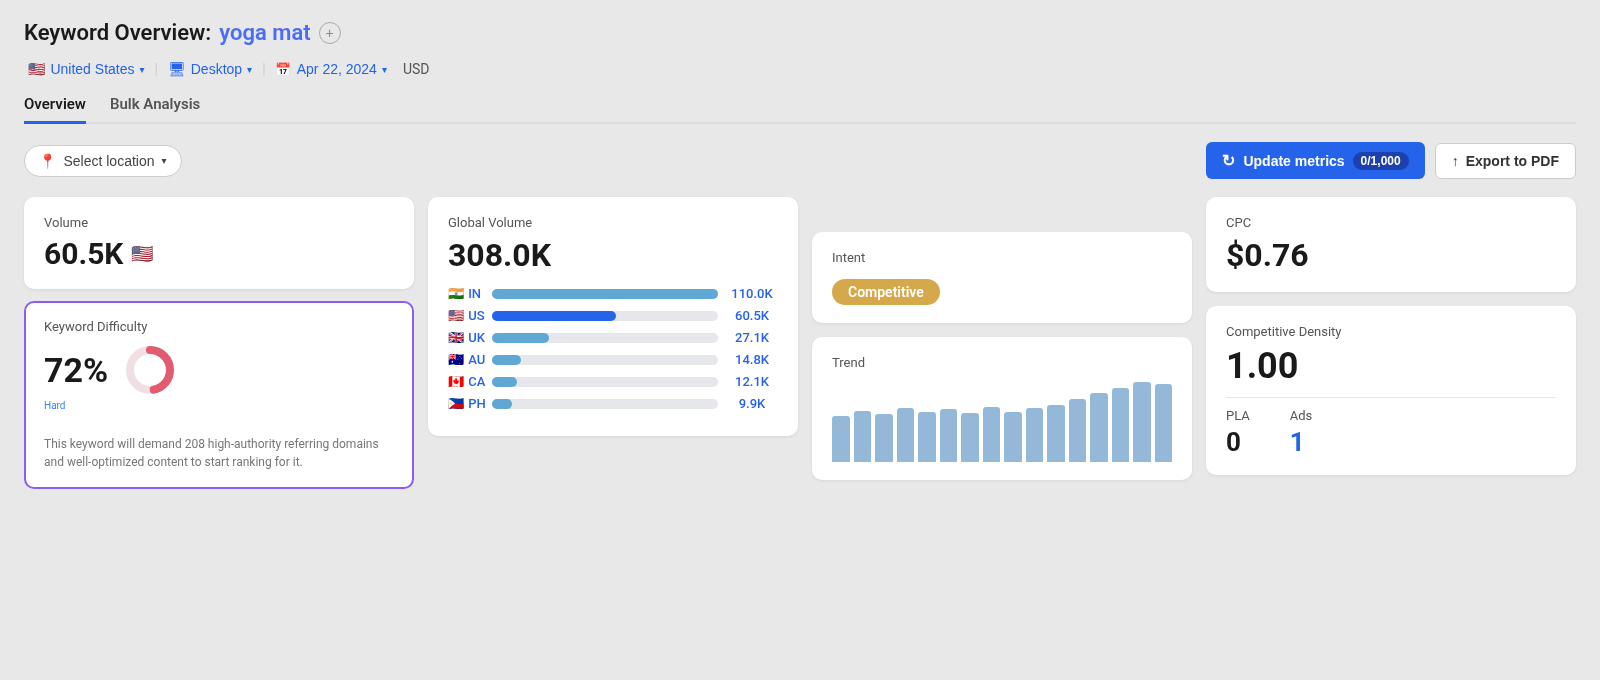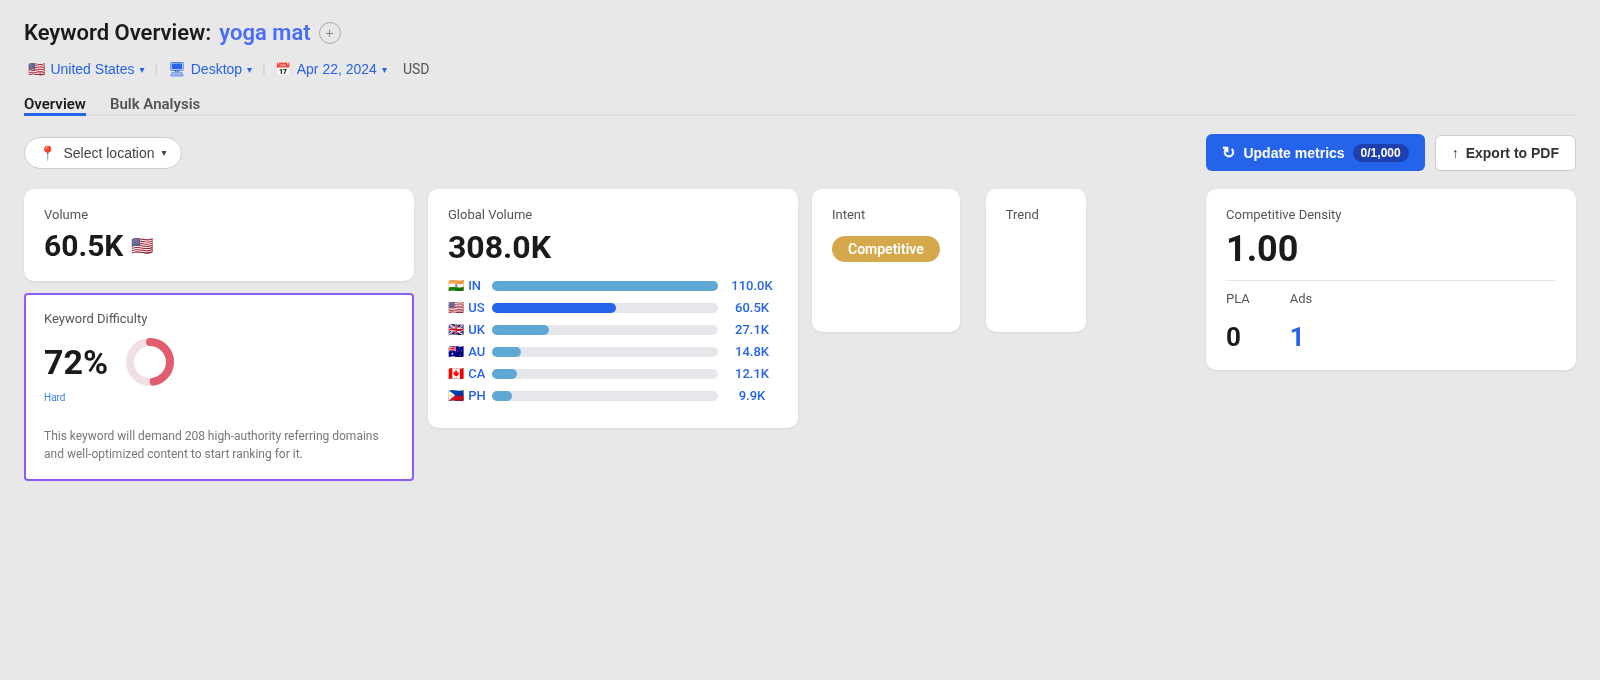--- a/index.html
+++ b/index.html
@@ -77,20 +77,21 @@
     .tabs {
       display: flex;
       gap: 24px;
       border-bottom: 2px solid #ddd;
       margin-bottom: 18px;
     }
     .tab {
       font-size: 15px;
       font-weight: 600;
       color: #555;
+      padding-bottom: 8px;
       cursor: pointer;
       border-bottom: 3px solid transparent;
       margin-bottom: -2px;
     }
     .tab.active {
       color: #1a1a1a;
       border-bottom: 3px solid #2563eb;
     }
 
     
@@ -182,21 +183,21 @@
     .volume-card .card-value-row {
       display: flex;
       align-items: center;
       gap: 8px;
     }
     .flag-emoji { font-size: 18px; }
 
     
     .kd-card {
       border: 2.5px solid #8b5cf6;
-      border-radius: 4px;
+      border-radius: 10px;
       padding: 16px 18px;
       background: white;
       margin-top: 12px;
     }
     .kd-label { font-size: 13px; color: #555; margin-bottom: 10px; }
     .kd-value-row {
       display: flex;
       align-items: center;
       gap: 16px;
       margin-bottom: 4px;
@@ -254,21 +255,21 @@
       width: 52px;
       font-size: 13px;
       color: #2563eb;
       text-align: center;
       font-weight: 500;
     }
     .bar-row.other .bar-country { color: #555; }
     .bar-row.other .bar-val { color: #555; }
 
     
-    .mid-column { display: flex; flex-direction: row; gap: 26px; }
+    .mid-column { display: flex; flex-direction: column; gap: 14px; margin-top: 35px; }
     .intent-badge {
       display: inline-block;
       background: #d4a84b;
       color: white;
       border-radius: 20px;
       padding: 5px 16px;
       font-size: 14px;
       font-weight: 600;
       margin-top: 8px;
     }
@@ -288,21 +289,21 @@
     
     .right-column { display: flex; flex-direction: column; gap: 14px; }
     .cpc-val { font-size: 32px; font-weight: 700; }
     .comp-density-val { font-size: 36px; font-weight: 700; margin-top: 4px; }
     .divider { border: none; border-top: 1px solid #e5e7eb; margin: 10px 0; }
     .pla-ads-row {
       display: flex;
       gap: 40px;
     }
     .pla-ads-item {}
-    .pla-ads-label { font-size: 13px; color: #555; margin-bottom: 16px; }
+    .pla-ads-label { font-size: 13px; color: #555; margin-bottom: 4px; }
     .pla-ads-value { font-size: 26px; font-weight: 700; }
     .pla-ads-value.blue { color: #2563eb; }
   </style>
 </head>
 <body>
 
 <div class="page-header">
   <span class="page-title-static">Keyword Overview:</span>
   <span class="page-title-keyword">yoga mat</span>
   <button class="add-icon-btn">+</button>
@@ -470,20 +471,24 @@
           <div class="trend-bar" style="height: 68.5714px;"></div>
           <div class="trend-bar" style="height: 74.2857px;"></div>
           <div class="trend-bar" style="height: 80px;"></div>
           <div class="trend-bar" style="height: 77.7143px;"></div>
         </div>
     </div>
   </div>
 
   <div class="right-column">
     <div class="card">
+      <div class="card-label">CPC</div>
+      <div class="cpc-val">$0.76</div>
+    </div>
+    <div class="card">
       <div class="card-label">Competitive Density</div>
       <div class="comp-density-val">1.00</div>
       <hr class="divider">
       <div class="pla-ads-row">
         <div class="pla-ads-item">
           <div class="pla-ads-label">PLA</div>
           <div class="pla-ads-value">0</div>
         </div>
         <div class="pla-ads-item">
           <div class="pla-ads-label">Ads</div>

